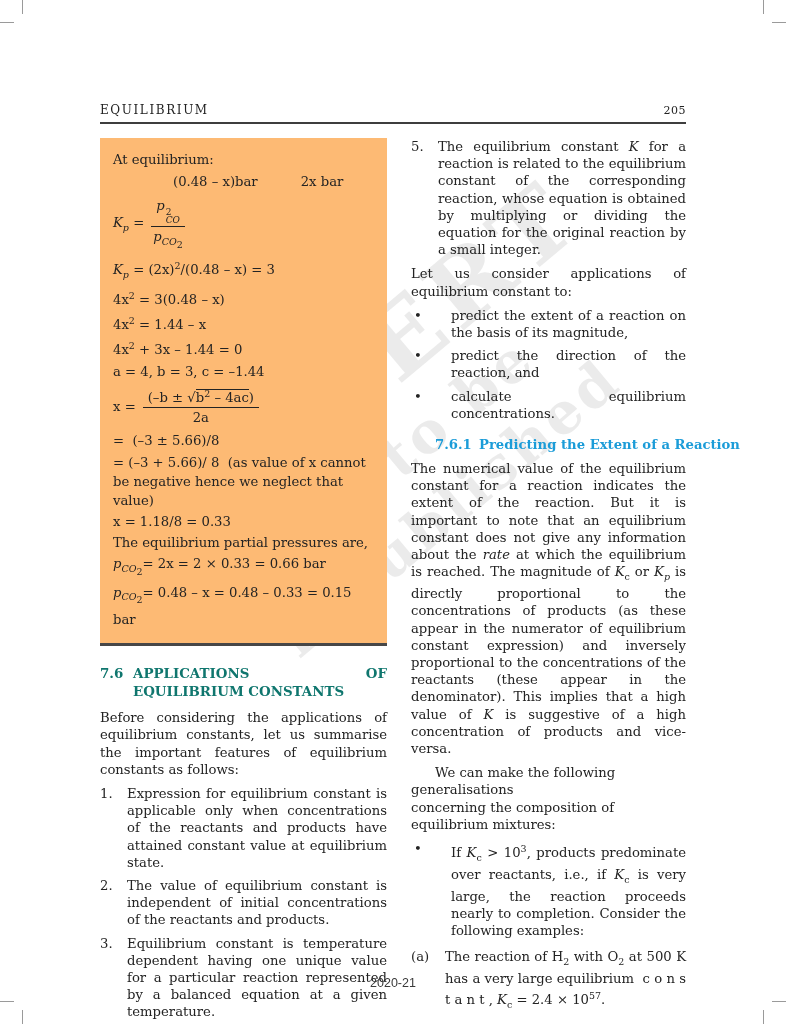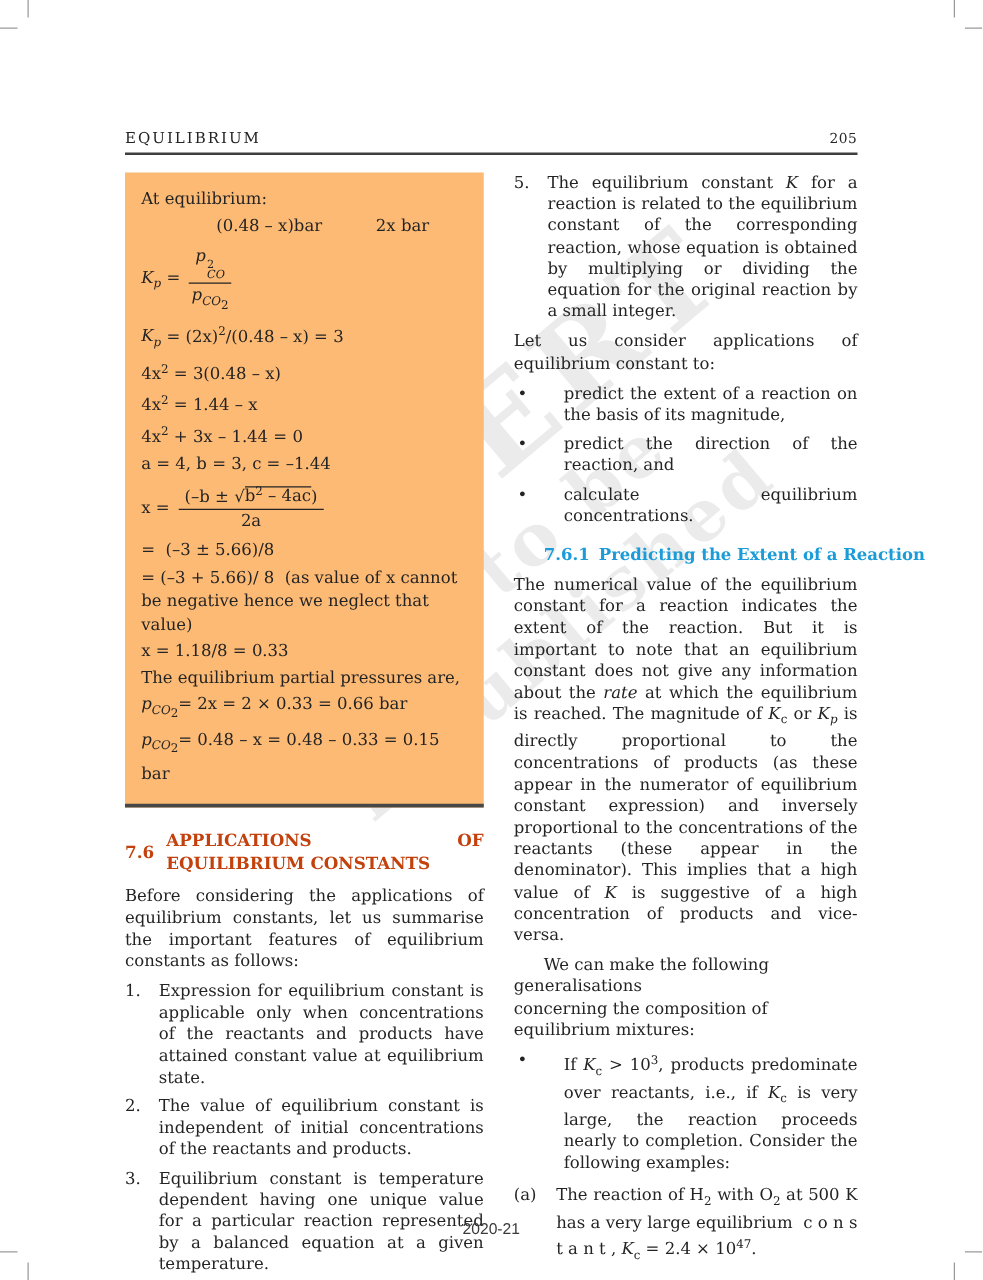--- a/index.html
+++ b/index.html
@@ -32,22 +32,22 @@
   .frac .den{display:block;padding-top:2px;}
   sup,sub{font-size:9.5px;}
   .ss{display:inline-flex;flex-direction:column;align-items:flex-start;font-size:9px;
       line-height:8px;vertical-align:-5px;margin-left:1px;}
   .radicand{border-top:1.2px solid #232323;}
   .wrapline{line-height:19px;margin:2px 0;}
   
   .para{font-size:13.2px;line-height:17.2px;text-align:justify;margin:7px 0;}
   .para.nojust{text-align:left;}
   .indent{text-indent:24px;}
-  .blue-h{color:#c2410c;font-weight:bold;font-size:13.4px;line-height:18px;
-          display:flex;margin:18px 0 9px;align-items:center;}
+  .blue-h{color:#0f766e;font-weight:bold;font-size:13.4px;line-height:18px;
+          display:flex;margin:18px 0 9px;}
   .blue-h .no{width:33px;flex:none;}
   .blue-h .t{flex:1;text-align:justify;}
   .subh{color:#1b9cd8;font-weight:bold;font-size:13.2px;margin:15px 0 8px;display:flex;white-space:nowrap;}
   .subh .no{width:44px;flex:none;margin-left:24px;}
   .numitem{display:flex;margin:6px 0;line-height:17.2px;font-size:13.2px;}
   .numitem .n{width:27px;flex:none;}
   .numitem .t{flex:1;text-align:justify;}
   .bullet{display:flex;margin:6px 0;line-height:17.2px;font-size:13.2px;}
   .bullet .b{width:37px;flex:none;padding-left:3px;}
   .bullet .t{flex:1;text-align:justify;}
@@ -176,21 +176,21 @@
 
         <div class="para nojust indent">We can make the following generalisations<br>concerning the composition of<br>equilibrium mixtures:</div>
 
         <div class="bullet">
           <span class="b">•</span>
           <span class="t">If <i>K</i><sub>c</sub> &gt; 10<sup>3</sup>, products predominate over reactants, i.e., if <i>K</i><sub>c</sub> is very large, the reaction proceeds nearly to completion. Consider the following examples:</span>
         </div>
 
         <div class="ex">
           <span class="l">(a)</span>
-          <span class="t">The reaction of H<sub>2</sub> with O<sub>2</sub> at 500 K has a very large equilibrium&nbsp; c o n s t a n t , <i>K</i><sub>c</sub> = 2.4 × 10<sup>47</sup>.</span>
+          <span class="t">The reaction of H<sub>2</sub> with O<sub>2</sub> at 500 K has a very large equilibrium&nbsp; c o n s t a n t , <i>K</i><sub>c</sub> = 2.4 × 10<sup>57</sup>.</span>
         </div>
         <div class="ex">
           <span class="l">(b)</span>
           <span class="t">H(g) + Cl(g) ⇌ 2HCl(g) at 300K has  = 4.0 × 10.</span>
         </div>
 
       </div>
     </div>
   </div>
 

